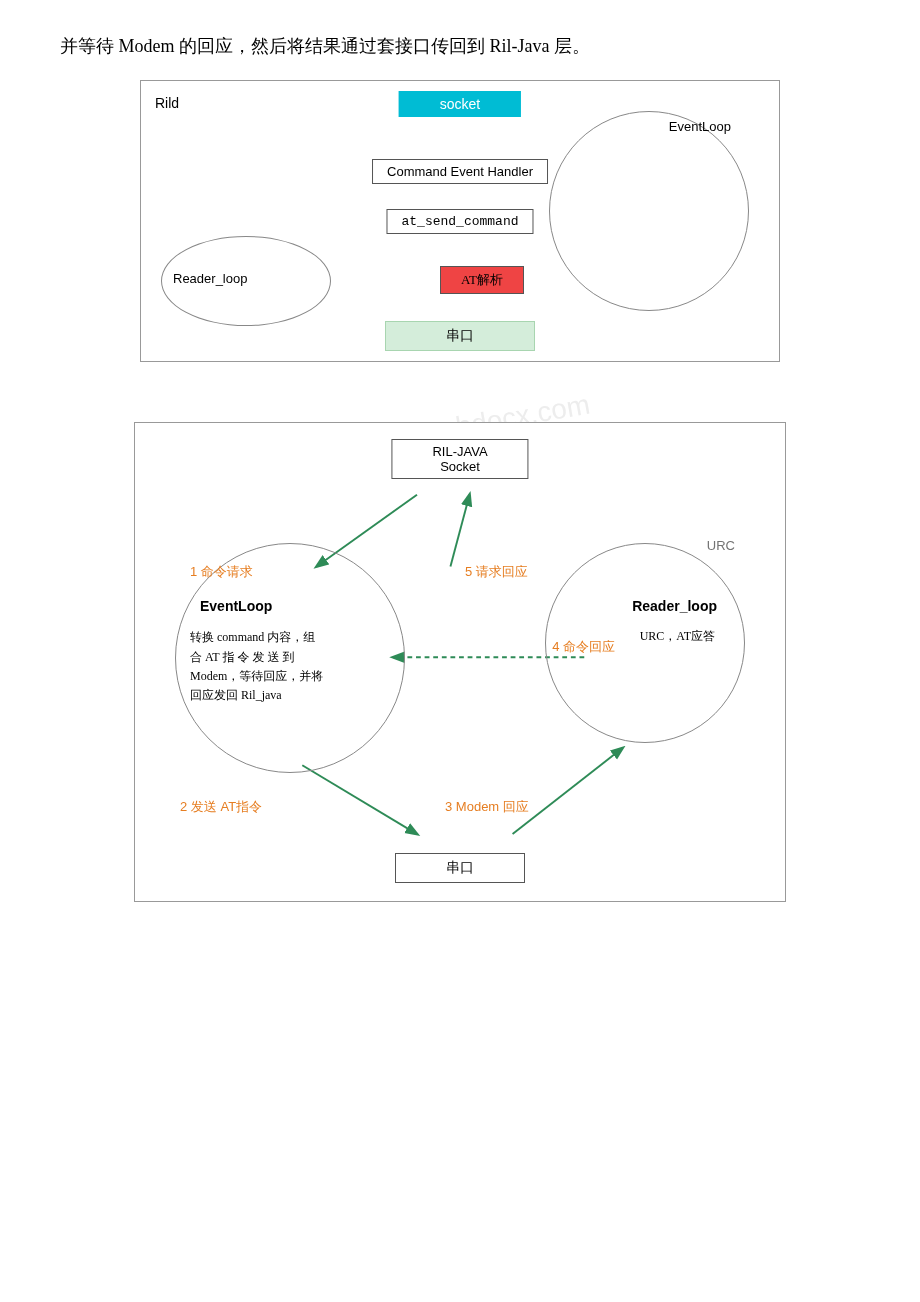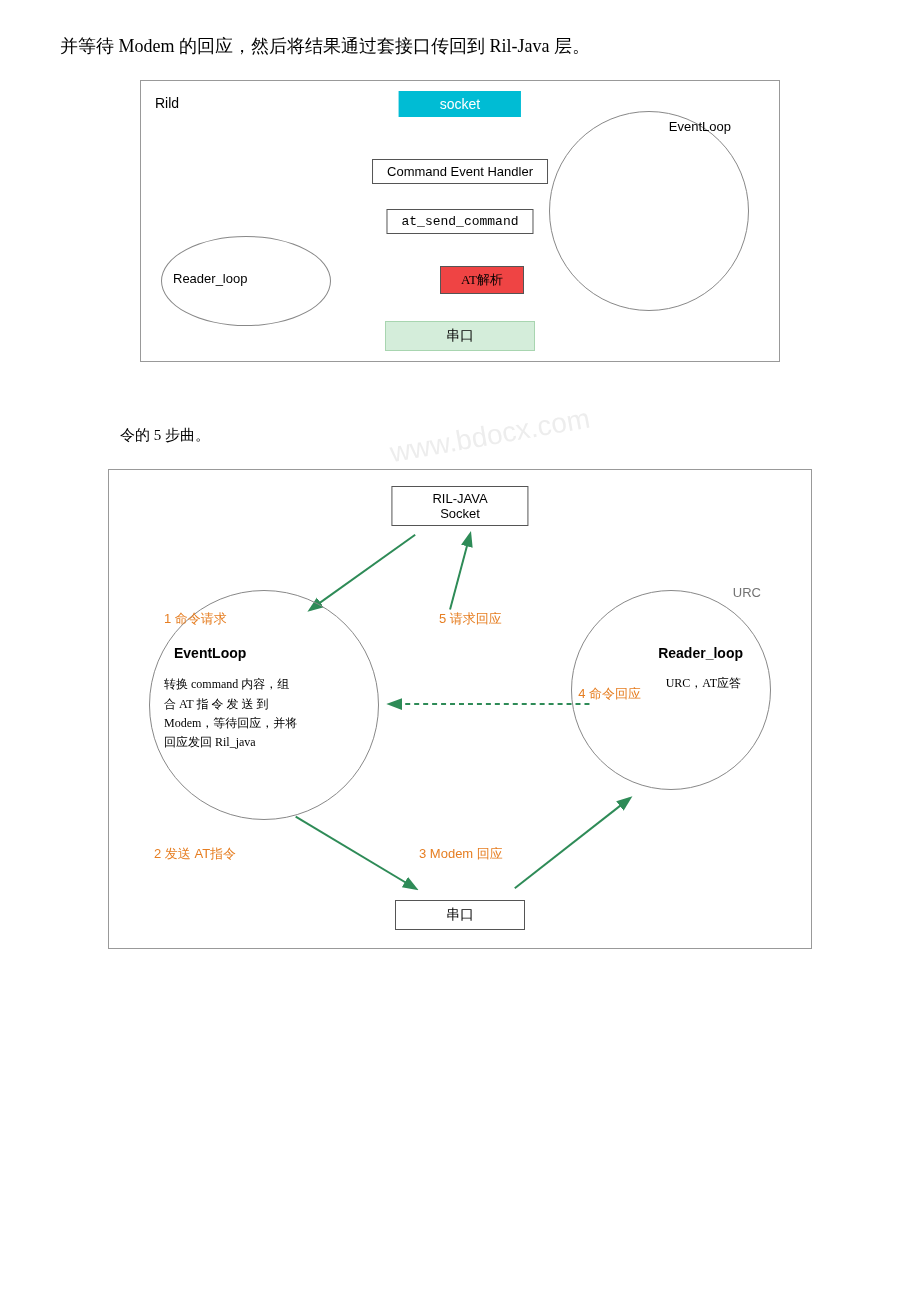--- a/index.html
+++ b/index.html
@@ -174,21 +174,21 @@
       transform: translate(-50%, -50%) rotate(-10deg);
       white-space: nowrap;
       pointer-events: none;
       z-index: 1;
       opacity: 0.35;
     }
 
     
     .diagram2-container {
       border: 1px solid #999;
-      width: 704px;
+      width: 652px;
       margin: 4px auto;
       position: relative;
       background: #fff;
       height: 480px;
     }
 
     
     .riljava-box {
       position: absolute;
       top: 16px;
@@ -329,21 +329,20 @@
 
     <div class="at-parse-box">AT解析</div>
 
     <div class="serial-box1">串口</div>
 
   </div>
 </div>
 
 <div class="middle-text watermark">
   <span class="watermark-text">www.bdocx.com</span>
-  <div>令的 5 步曲。</div>
 </div>
 
 <div class="diagram2-container">
 
   <svg class="diagram2-svg" viewBox="0 0 680 480">
     <defs>
       <marker id="arrowGreen" markerWidth="8" markerHeight="8" refX="6" refY="3" orient="auto">
         <path d="M0,0 L0,6 L8,3 z" fill="#2e8b57"></path>
       </marker>
       <marker id="arrowGreenUp" markerWidth="8" markerHeight="8" refX="2" refY="3" orient="auto">

